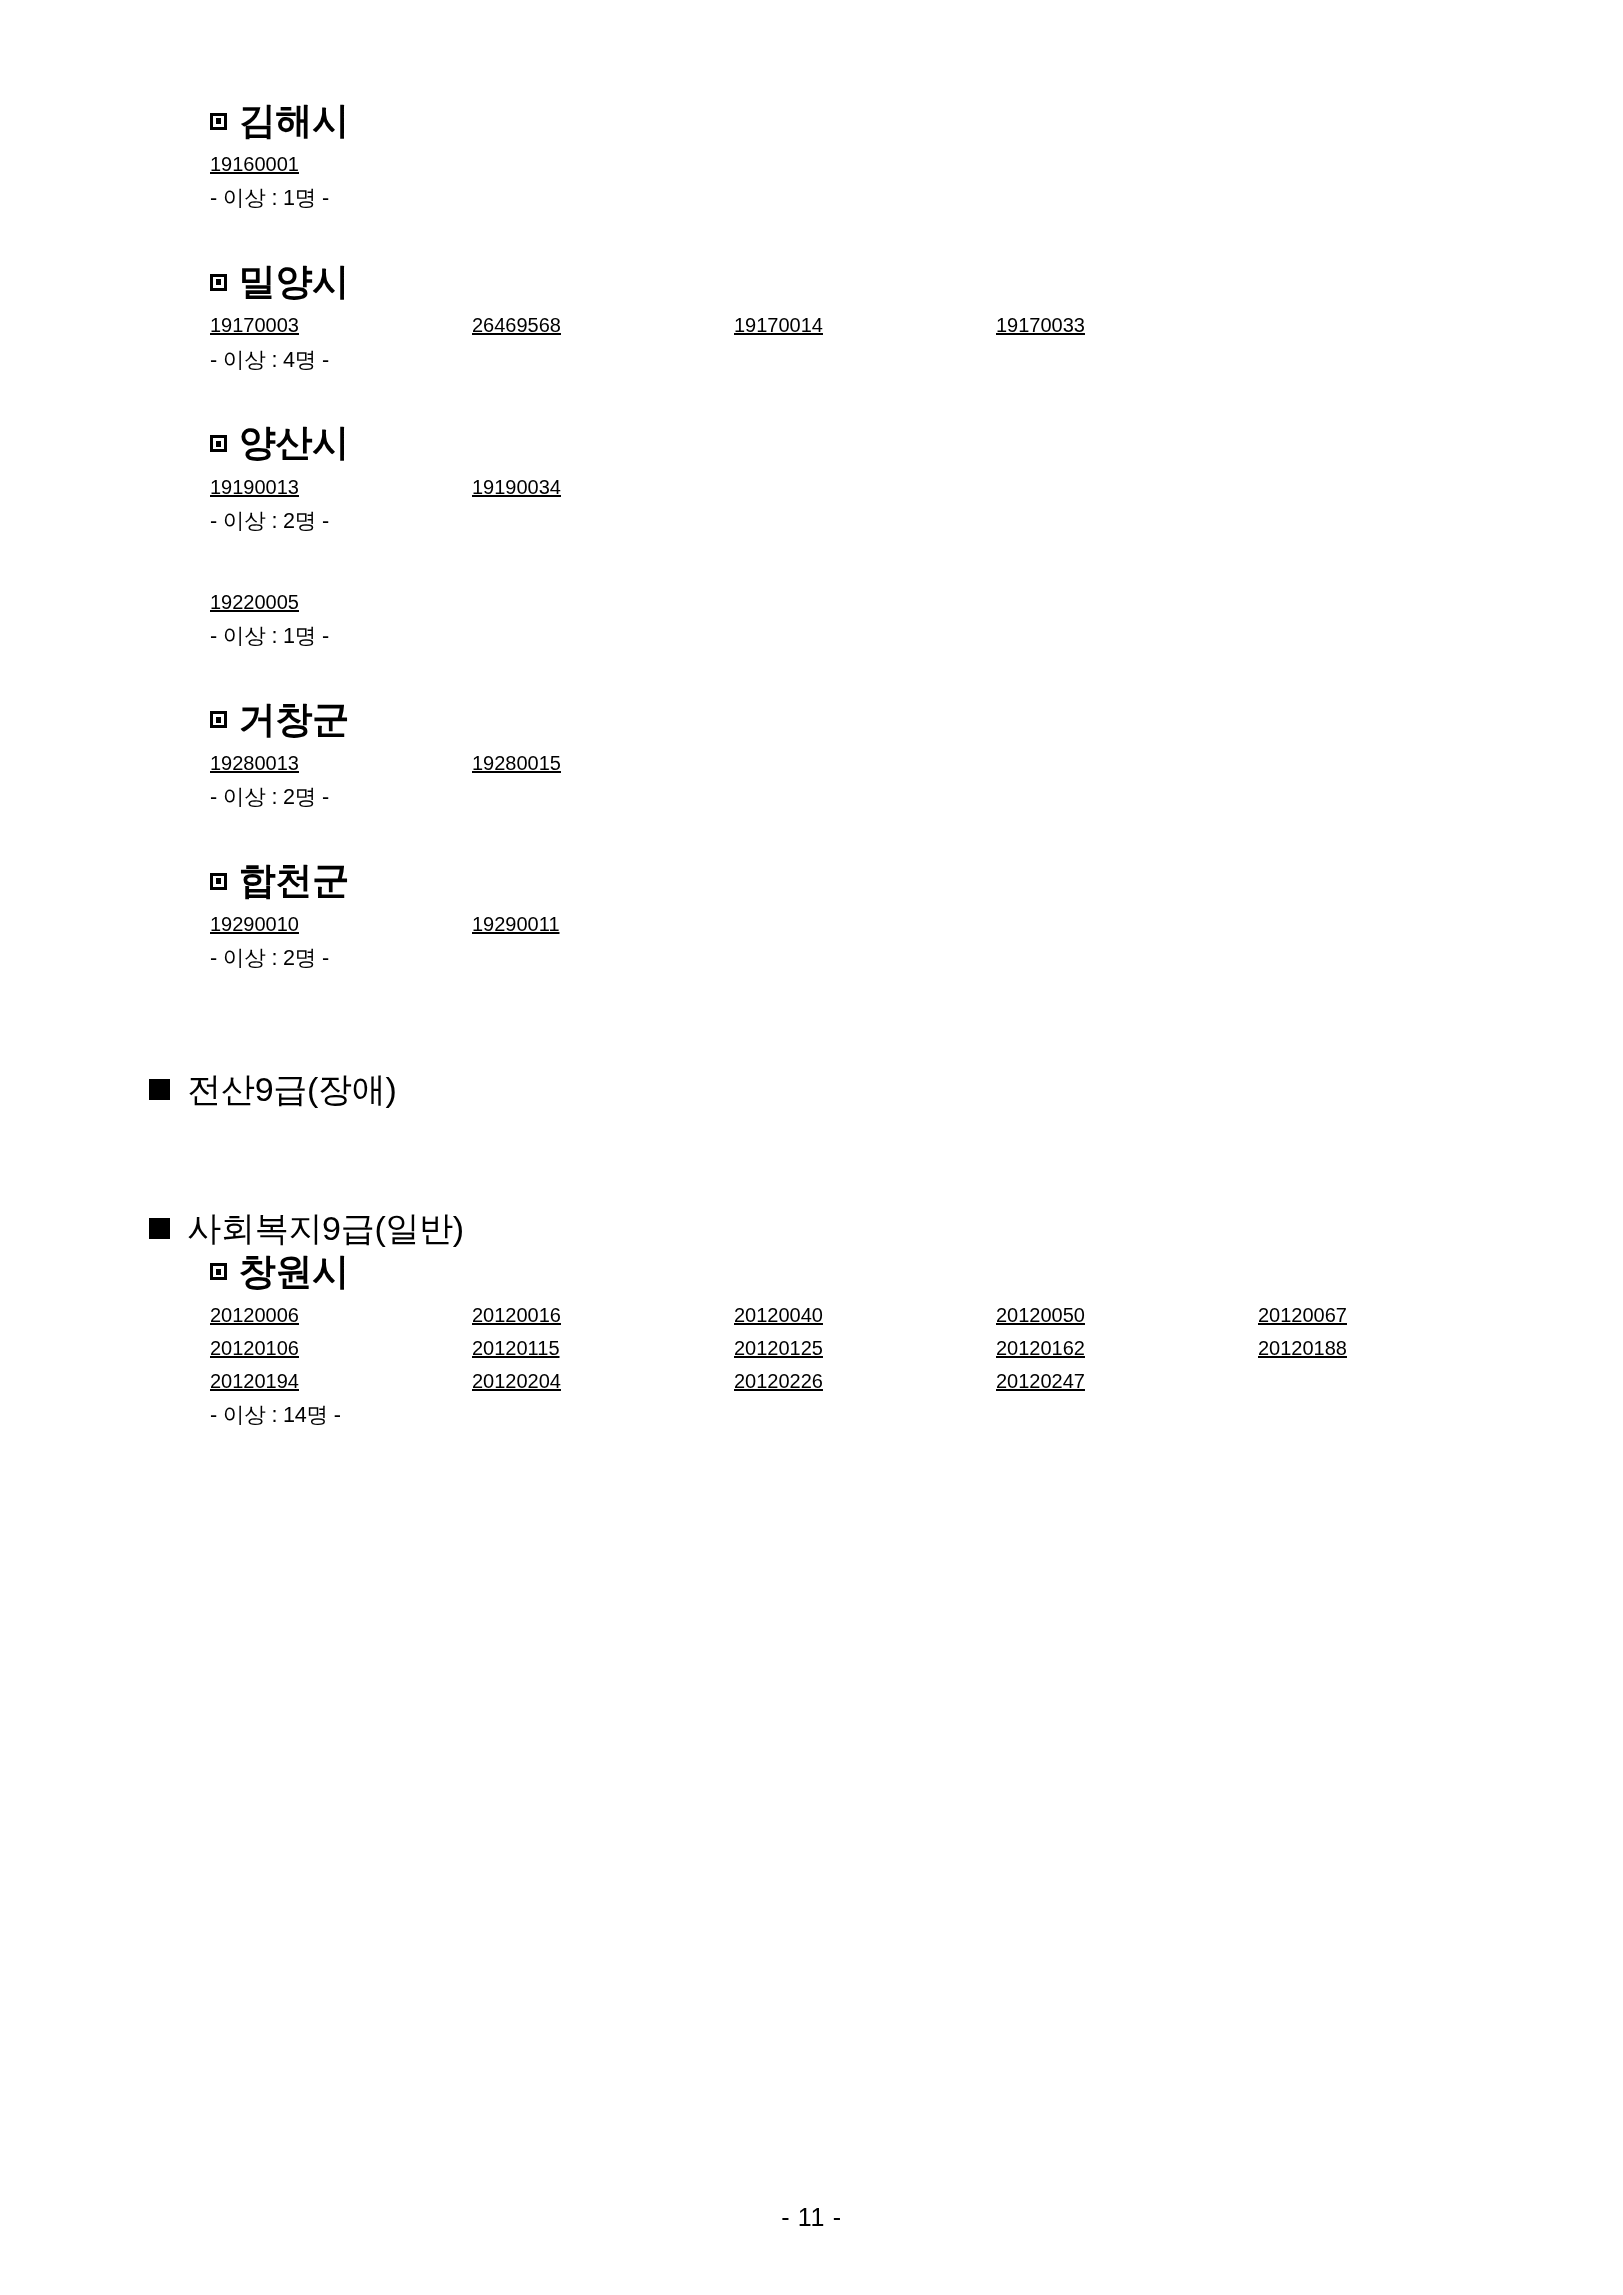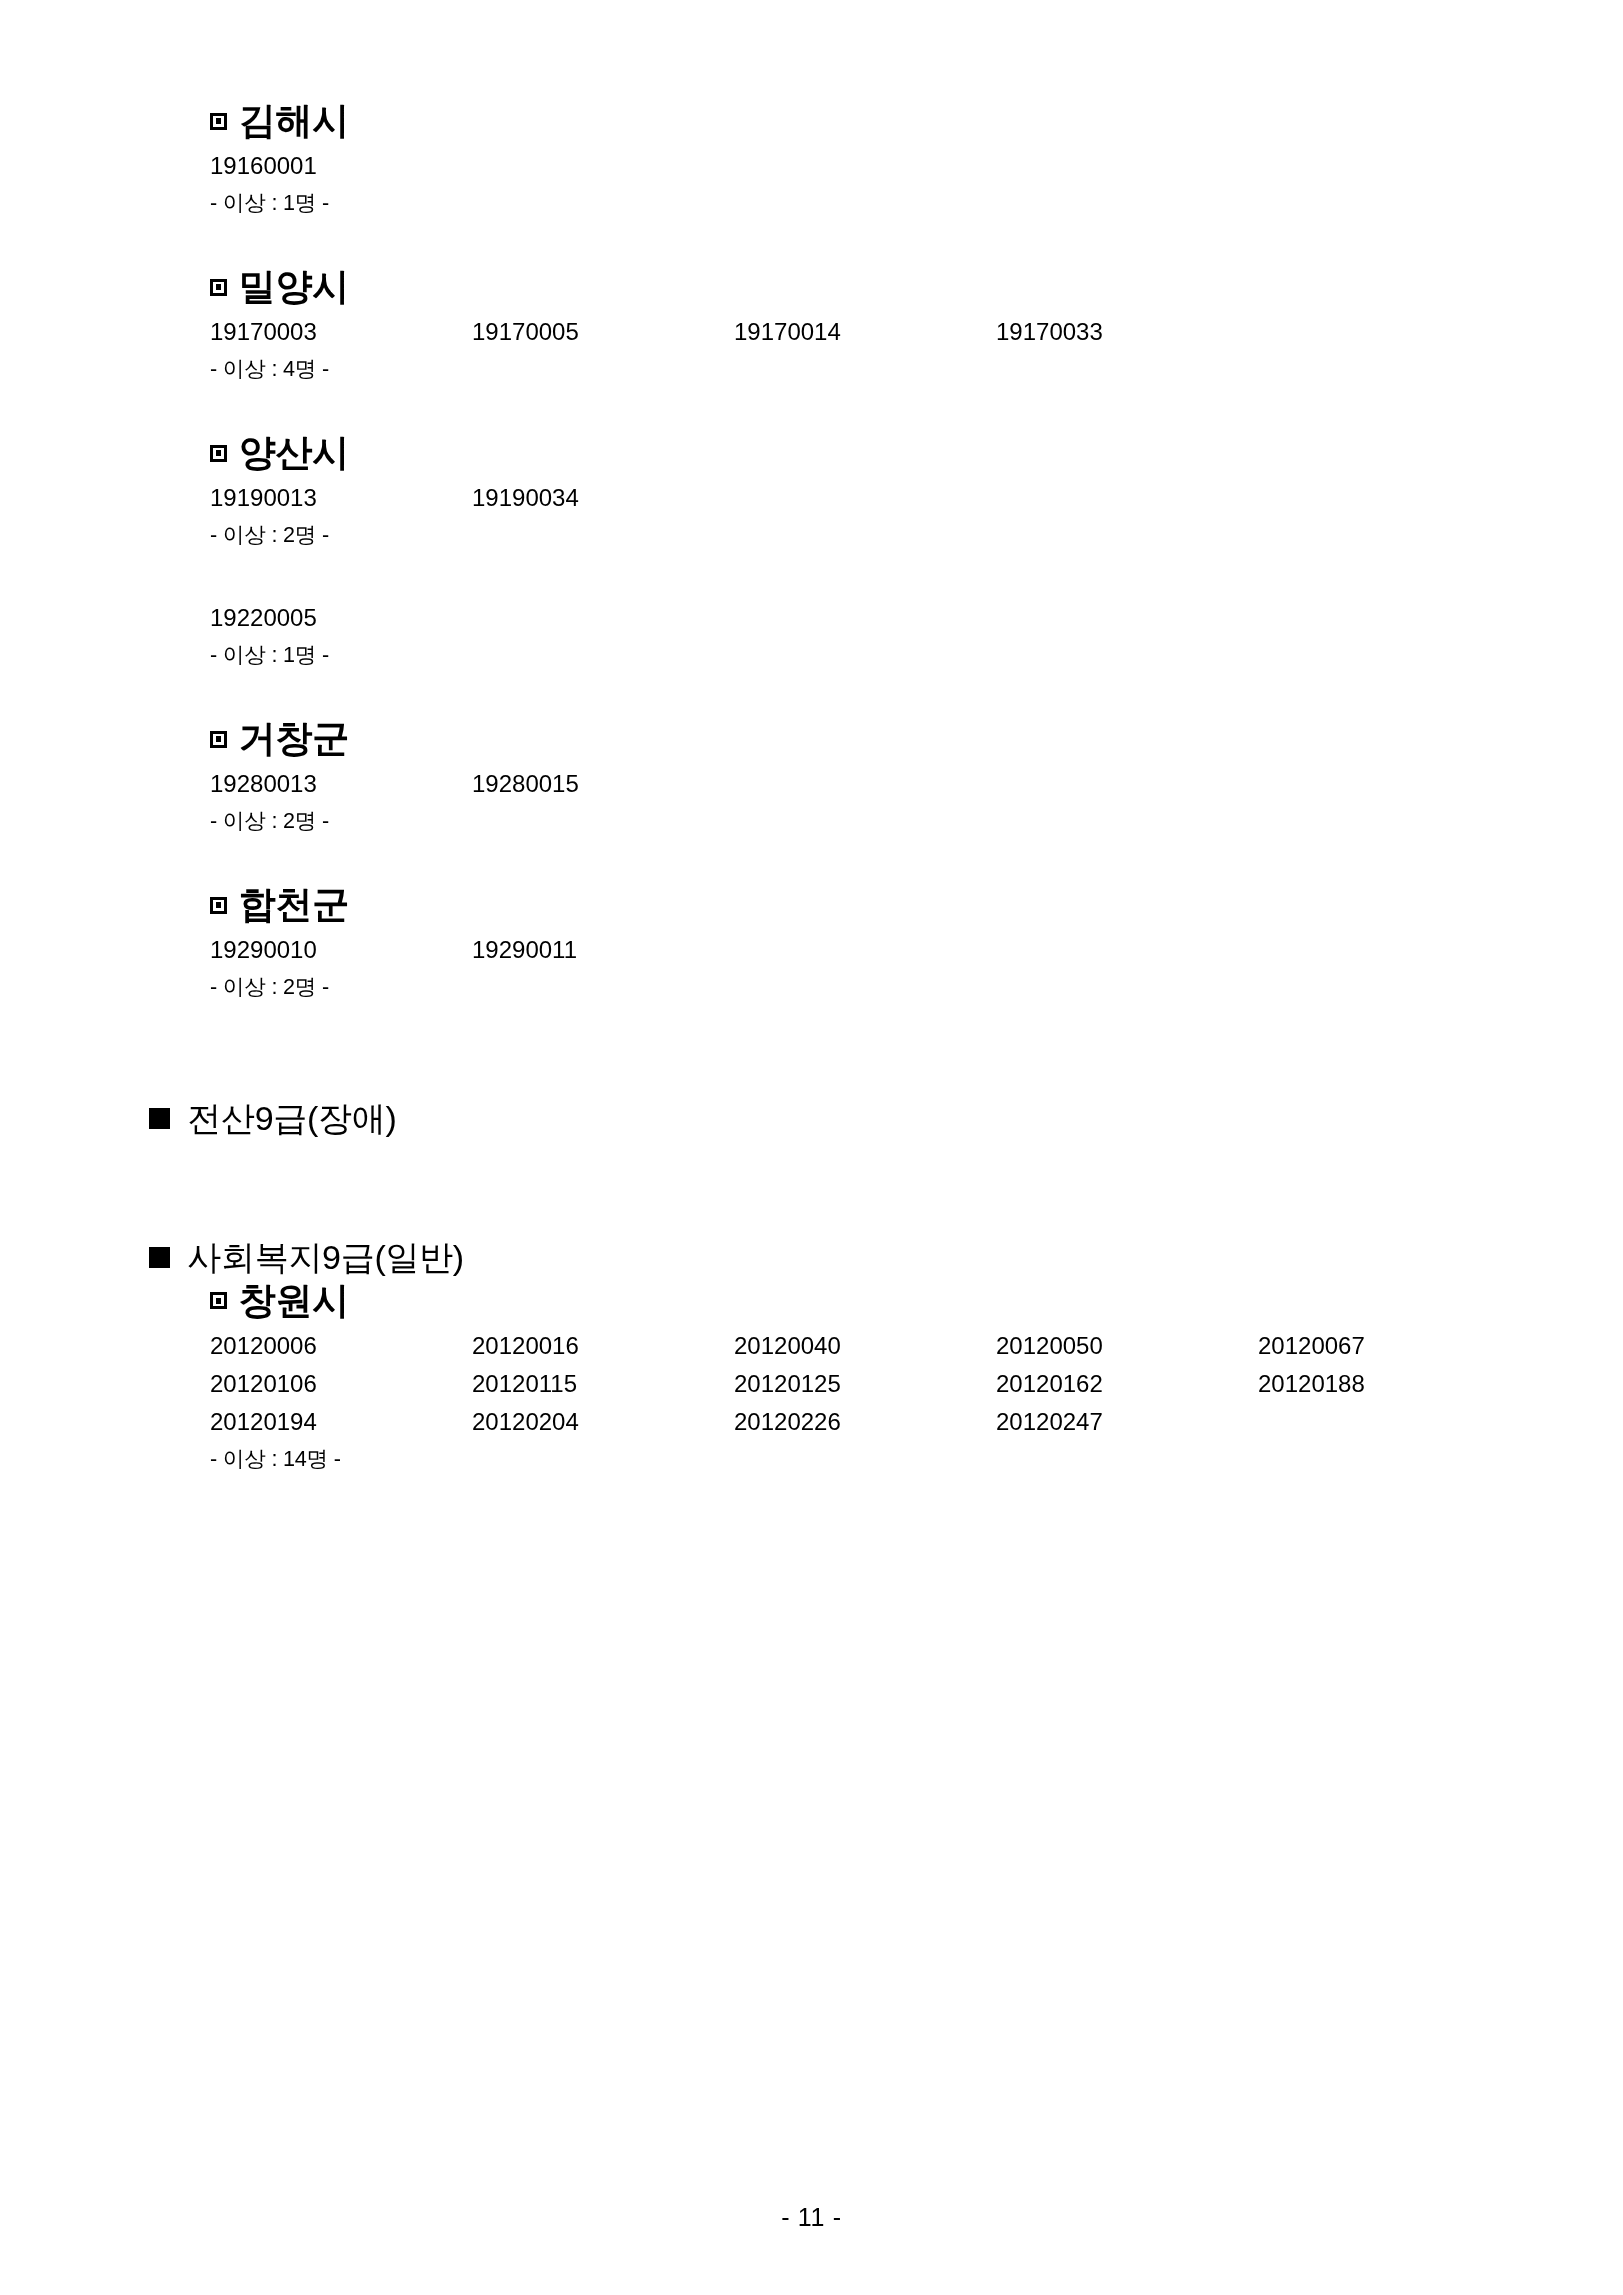--- a/index.html
+++ b/index.html
@@ -81,24 +81,25 @@
 
   
   .num-grid {
     margin-left: 79px;
     margin-top: 7.9px;
     display: grid;
     grid-template-columns: repeat(5, 262px);
     row-gap: 9.2px;
   }
   .num {
-    font-size: 24px;
+    font-size: 20px;
     line-height: 1.2;
     letter-spacing: 0px;
     white-space: nowrap;
+    text-decoration: underline;
   }
 
   .summary {
     margin-left: 79px;
     margin-top: 9.2px;
     font-size: 21.6px;
     line-height: 1.2;
     letter-spacing: -0.2px;
   }
 
@@ -135,21 +136,21 @@
 
     <div class="gap-sm"></div>
 
     <div class="org">
       <div class="org-title-row">
         <span class="sq-small"></span>
         <span class="org-title">밀양시</span>
       </div>
       <div class="num-grid">
         <span class="num">19170003</span>
-        <span class="num">19170005</span>
+        <span class="num">26469568</span>
         <span class="num">19170014</span>
         <span class="num">19170033</span>
       </div>
       <div class="summary">- 이상 : 4명 -</div>
     </div>
 
     <div class="gap-sm"></div>
 
     <div class="org">
       <div class="org-title-row">

